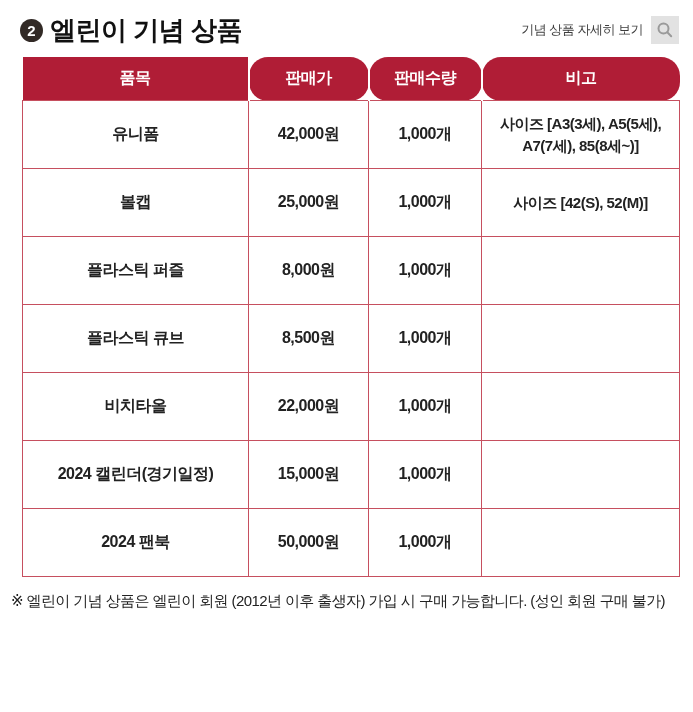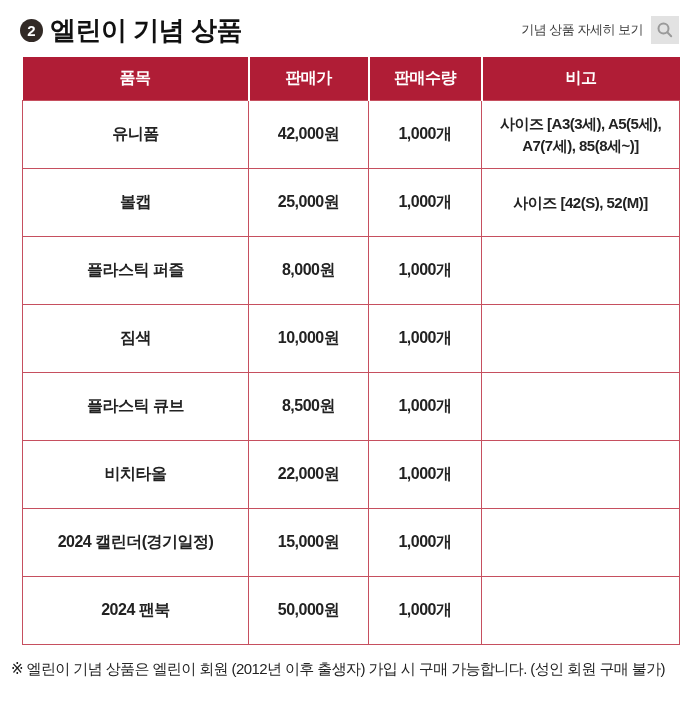--- a/index.html
+++ b/index.html
@@ -88,20 +88,21 @@
     color: #ffffff;
     font-size: 16px;
     font-weight: 700;
     height: 43px;
     letter-spacing: -0.5px;
     padding: 0;
     margin-top: 32px;
   }
   .goods-table th + th {
     border-left: 2px solid #ffffff;
+    border-radius: 19px;
   }
   .goods-table td {
     border: 1px solid #c64f5f;
     height: 68px;
     text-align: center;
     vertical-align: middle;
     font-size: 16px;
     font-weight: 600;
     color: #222222;
     letter-spacing: -0.5px;
@@ -173,26 +174,20 @@
         <td>1,000개</td>
         <td class="note-cell">사이즈 [42(S), 52(M)]</td>
       </tr>
       <tr>
         <td>플라스틱 퍼즐</td>
         <td>8,000원</td>
         <td>1,000개</td>
         <td class="note-cell"></td>
       </tr>
       <tr>
-        <td>짐색</td>
-        <td>10,000원</td>
-        <td>1,000개</td>
-        <td class="note-cell"></td>
-      </tr>
-      <tr>
         <td>플라스틱 큐브</td>
         <td>8,500원</td>
         <td>1,000개</td>
         <td class="note-cell"></td>
       </tr>
       <tr>
         <td>비치타올</td>
         <td>22,000원</td>
         <td>1,000개</td>
         <td class="note-cell"></td>

